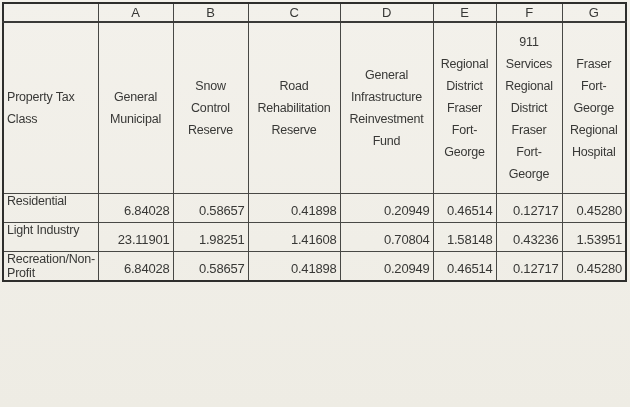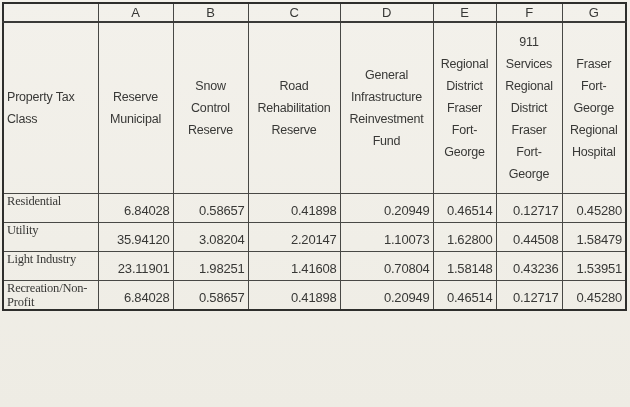--- a/index.html
+++ b/index.html
@@ -45,21 +45,20 @@
     text-align: left;
     padding-left: 3px;
   }
   tbody th.row-label {
     height: 29px;
     font-size: 12.5px;
     line-height: 13.5px;
     text-align: left;
     vertical-align: top;
     padding: 1px 0 0 3px;
-    font-family: Liberation Serif, serif;
   }
   tbody td.value-cell {
     font-size: 13px;
     text-align: right;
     vertical-align: bottom;
     padding: 0 3px 4px 0;
     font-variant-numeric: tabular-nums;
   }
 </style>
 </head>
@@ -83,49 +82,39 @@
       <th>A</th>
           <th>B</th>
           <th>C</th>
           <th>D</th>
           <th>E</th>
           <th>F</th>
           <th>G</th>
         </tr>
       <tr class="header-row" id="header-row">
         <th class="rowhead-title">Property Tax Class</th>
-      <th>Reserve Municipal</th>
+      <th>General Municipal</th>
           <th>Snow Control Reserve</th>
           <th>Road Rehabilitation Reserve</th>
           <th>General Infrastructure Reinvestment Fund</th>
           <th>Regional District Fraser Fort-George</th>
           <th>911 Services Regional District Fraser Fort-George</th>
           <th>Fraser Fort-George Regional Hospital</th>
         </tr>
     </thead>
     <tbody id="table-body">
         <tr>
           <th class="row-label">Residential</th>
           <td class="value-cell">6.84028</td>
           <td class="value-cell">0.58657</td>
           <td class="value-cell">0.41898</td>
           <td class="value-cell">0.20949</td>
           <td class="value-cell">0.46514</td>
           <td class="value-cell">0.12717</td>
           <td class="value-cell">0.45280</td>
-        </tr>
-        <tr>
-          <th class="row-label">Utility</th>
-          <td class="value-cell">35.94120</td>
-          <td class="value-cell">3.08204</td>
-          <td class="value-cell">2.20147</td>
-          <td class="value-cell">1.10073</td>
-          <td class="value-cell">1.62800</td>
-          <td class="value-cell">0.44508</td>
-          <td class="value-cell">1.58479</td>
         </tr>
         <tr>
           <th class="row-label">Light Industry</th>
           <td class="value-cell">23.11901</td>
           <td class="value-cell">1.98251</td>
           <td class="value-cell">1.41608</td>
           <td class="value-cell">0.70804</td>
           <td class="value-cell">1.58148</td>
           <td class="value-cell">0.43236</td>
           <td class="value-cell">1.53951</td>

